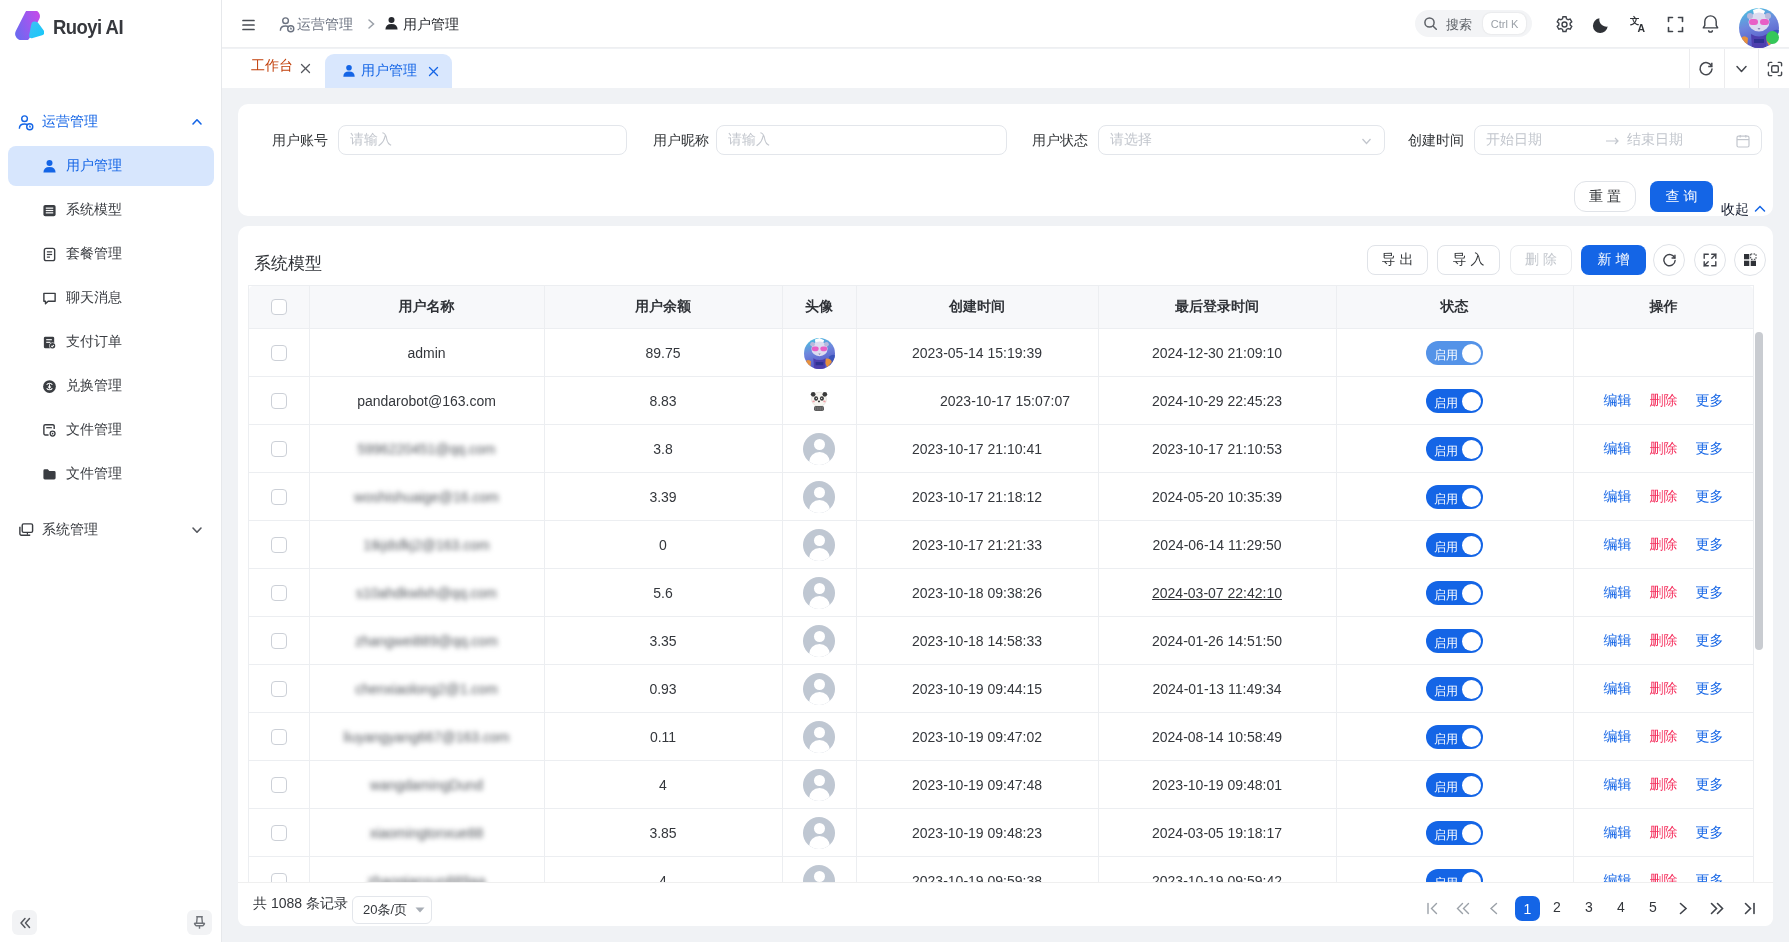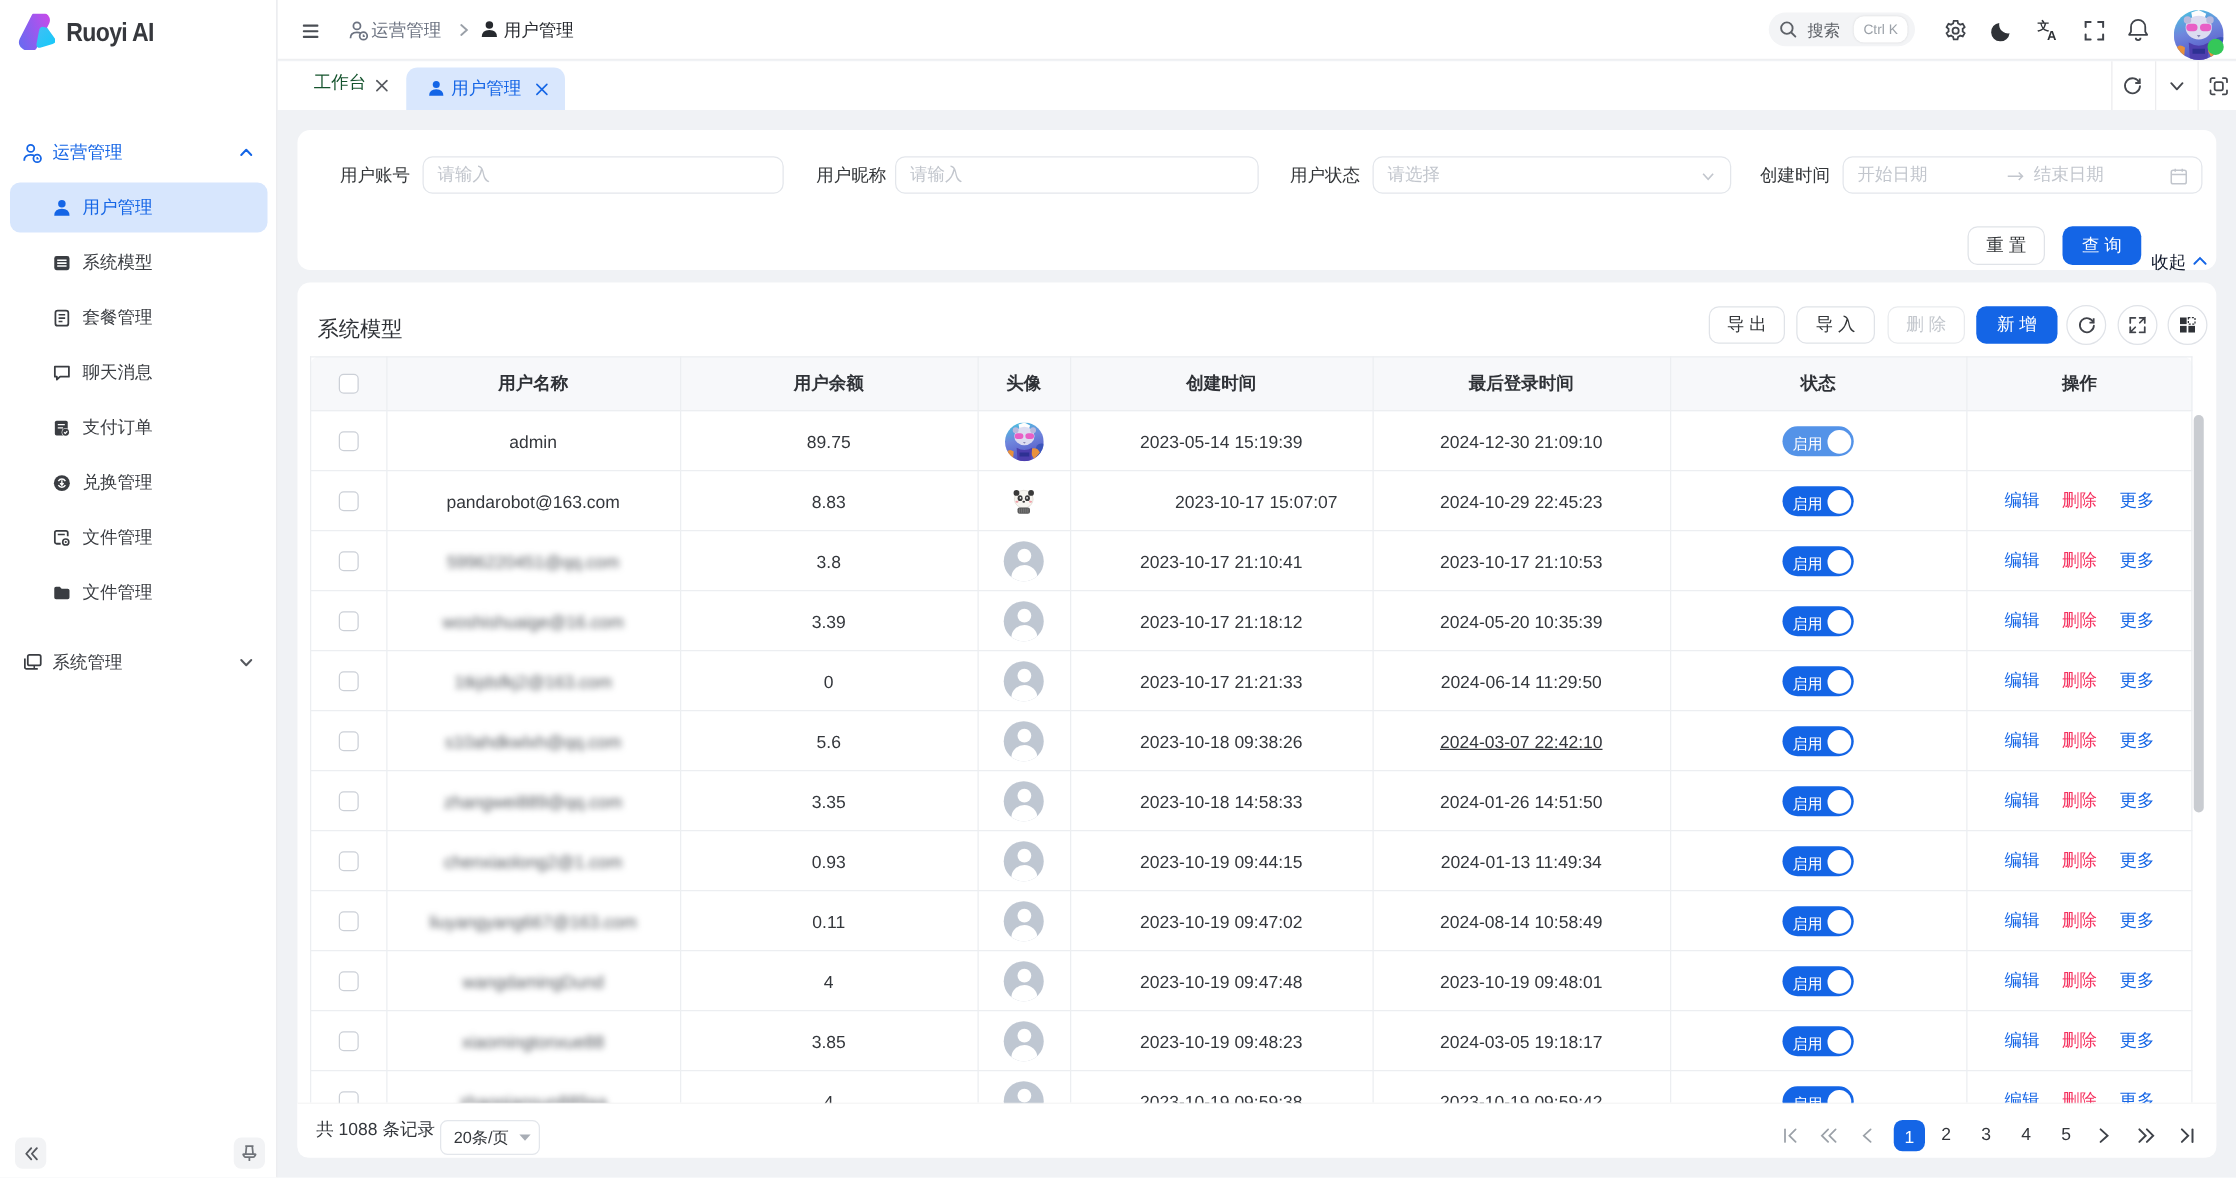--- a/index.html
+++ b/index.html
@@ -309,21 +309,21 @@
         <rect x="21" y="11" width="9" height="6" rx="3" fill="#e85fc6"></rect>
         <path d="M18.5 20 L20 22 L21.5 20 Z" fill="#8888b5"></path>
         <path d="M12 26 Q20 31 28 26 L27 40 L13 40 Z" fill="#4d3fae"></path>
         <path d="M15 31 h10 v4 h-10 Z" fill="#2e3193"></path>
       </svg>
     </div>
     <div class="abs" style="left:1544px; top:31px; width:13px; height:13px; border-radius:50%; background:#35c759;"></div>
   </div>
 
   <div class="tabbar">
-    <div class="abs" style="left:29px; top:0; height:33px; display:flex; align-items:center; color:#14532d;">工作台</div>
+    <div class="abs" style="left:29px; top:0; height:33px; display:flex; align-items:center; color:#c2410c;">工作台</div>
     <svg class="abs" style="left:78px; top:14px;" width="11" height="11" viewBox="0 0 11 11">
         <g stroke="#55585e" stroke-width="1.3" stroke-linecap="round">
           <line x1="1.5" y1="1.5" x2="9.5" y2="9.5"></line>
           <line x1="9.5" y1="1.5" x2="1.5" y2="9.5"></line>
         </g>
       </svg>
     <div class="tab-active">
       <svg style="margin-left:17px;" width="14" height="14" viewBox="0 0 16 16">
           <circle cx="8" cy="4.2" r="3.2" fill="#1465e6"></circle>
           <path d="M1.5 14.5 Q1.5 8.5 8 8.5 Q14.5 8.5 14.5 14.5 Z" fill="#1465e6"></path>
@@ -377,21 +377,21 @@
       <div style="position:absolute; left:152px;">结束日期</div>
       <svg style="position:absolute; right:11px; top:8px;" width="14" height="14" viewBox="0 0 14 14">
           <g fill="none" stroke="#c2c6cd" stroke-width="1.2">
             <rect x="1" y="2.2" width="12" height="10.8" rx="1.5"></rect>
             <line x1="1" y1="5.6" x2="13" y2="5.6"></line>
             <line x1="4.2" y1="1" x2="4.2" y2="3.4"></line>
             <line x1="9.8" y1="1" x2="9.8" y2="3.4"></line>
           </g>
         </svg>
     </div>
-    <div class="btn btn-plain" style="left:1336px; top:77px; width:62px; height:31px;">重&nbsp;置</div>
+    <div class="btn btn-plain" style="left:1336px; top:77px; width:62px; height:31px;border-radius:12px;">重&nbsp;置</div>
     <div class="btn btn-primary" style="left:1412px; top:77px; width:63px; height:31px;">查&nbsp;询</div>
     <div class="abs" style="left:1483px; top:85px; color:#0f172a;margin-top:12px;">收起
       <svg style="margin-left:1px;" width="12" height="10" viewBox="0 0 12 10">
           <path d="M1.5 7 L6 2.5 L10.5 7" fill="none" stroke="#1465e6" stroke-width="1.5" stroke-linecap="round"></path>
         </svg>
     </div>
   </div>
 
   <div class="card" style="top:226px; width:1535px; height:700px;"></div>
   <div class="abs" style="left:254px; top:252px; font-size:17px; color:#2f3237;">系统模型</div>

